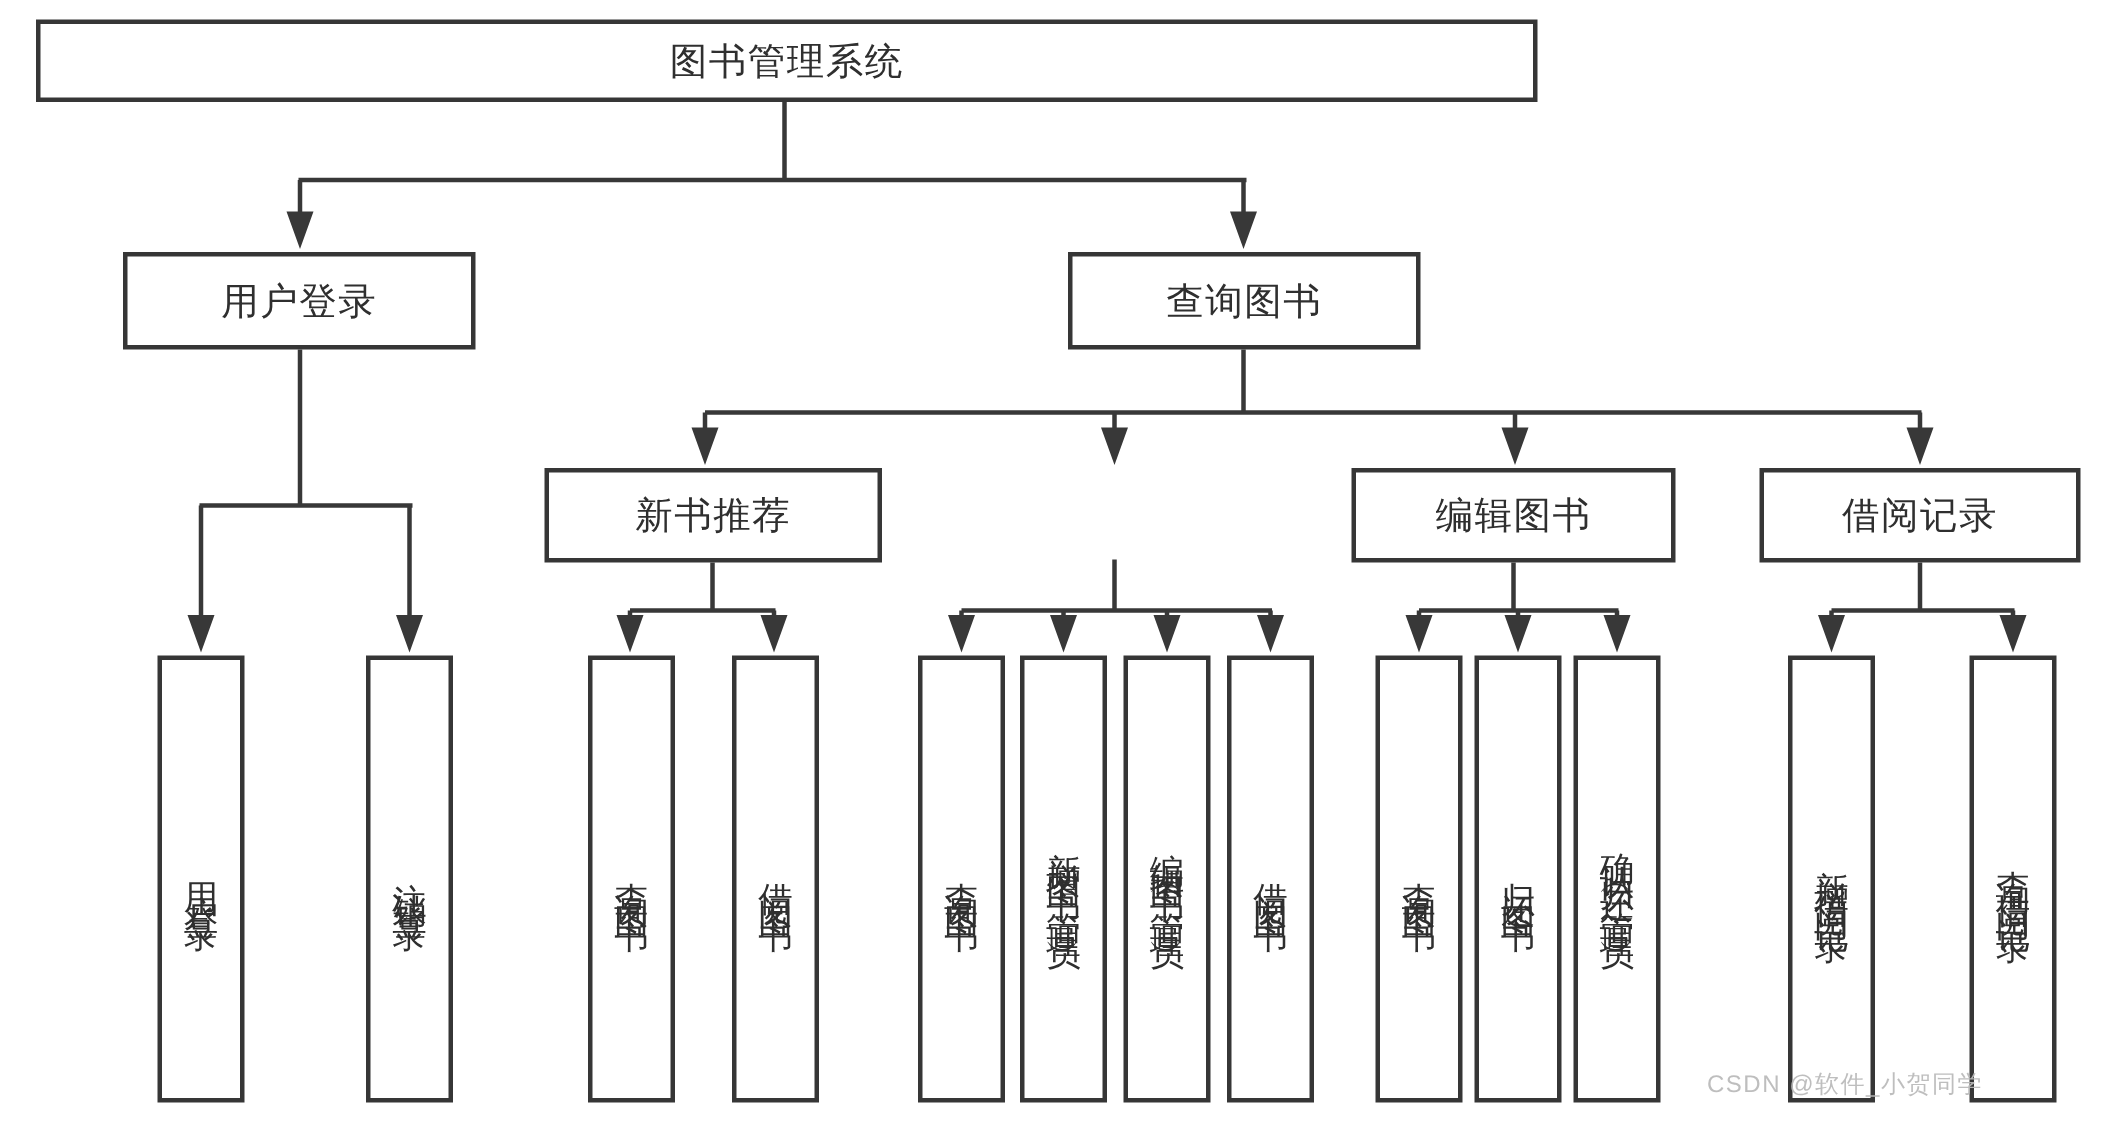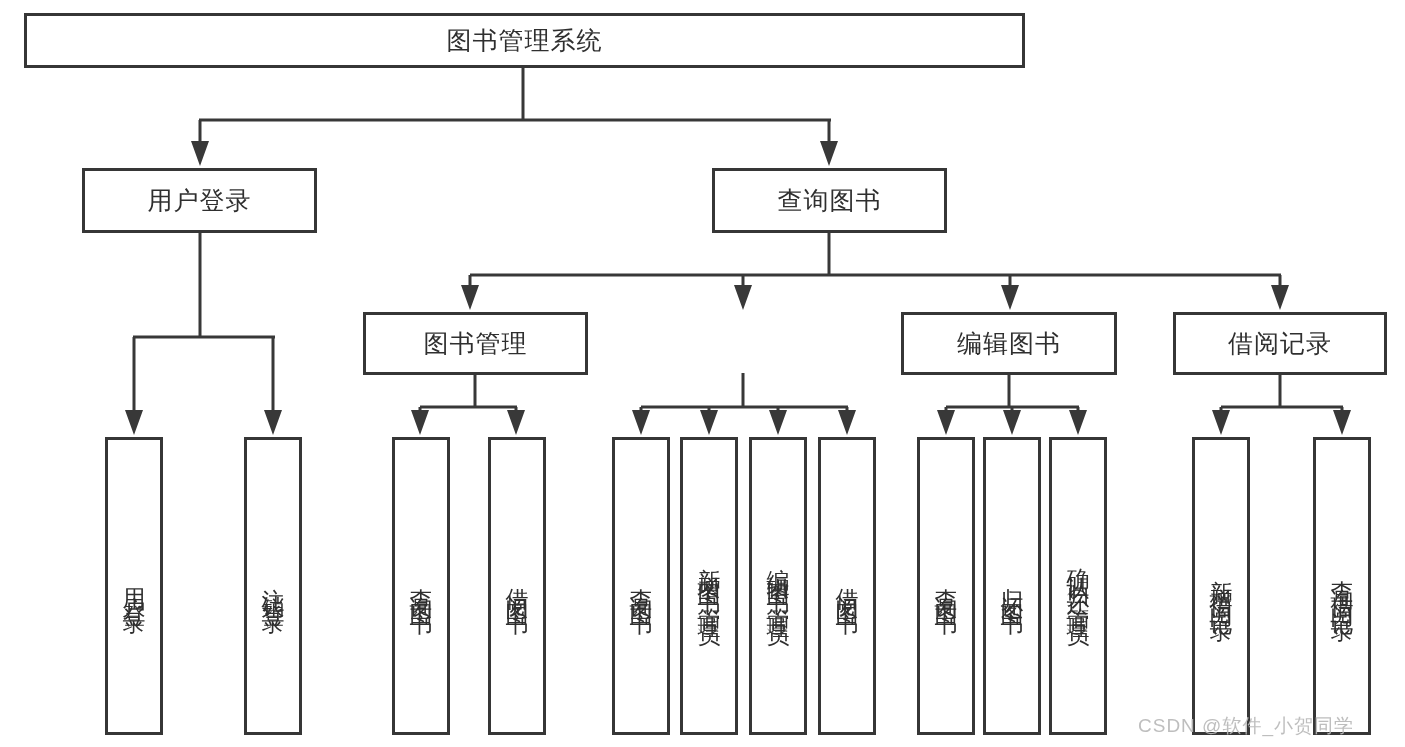--- a/index.html
+++ b/index.html
@@ -28,21 +28,21 @@
     writing-mode:vertical-rl;
     text-orientation:mixed;
     font-size:23px;
     letter-spacing:8px;
     line-height:1;
   }
   .watermark {
     position:absolute;
     left:1138px; top:713px;
     z-index:3;
-    font-size:19px;
+    font-size:16px;
     color:rgba(185,185,185,0.92);
     white-space:nowrap;
     letter-spacing:1px;
   }
 </style>
 </head>
 <body>
 
 <div class="canvas">
 
@@ -85,21 +85,21 @@
   </div>
 
   <div class="box h" style="left:82px;top:168px;width:235px;height:65px">
     <span class="lbl">用户登录</span>
   </div>
   <div class="box h" style="left:712px;top:168px;width:235px;height:65px">
     <span class="lbl">查询图书</span>
   </div>
 
   <div class="box h" style="left:363px;top:312px;width:225px;height:63px">
-    <span class="lbl">图书管理</span>
+    <span class="lbl">新书推荐</span>
   </div>
   <div class="box h" style="left:901px;top:312px;width:216px;height:63px">
     <span class="lbl">编辑图书</span>
   </div>
   <div class="box h" style="left:1173px;top:312px;width:214px;height:63px">
     <span class="lbl">借阅记录</span>
   </div>
 
   <div class="box v" style="left:105px;top:437px;width:58px;height:298px">
     <span class="lbl">用户登录</span>

